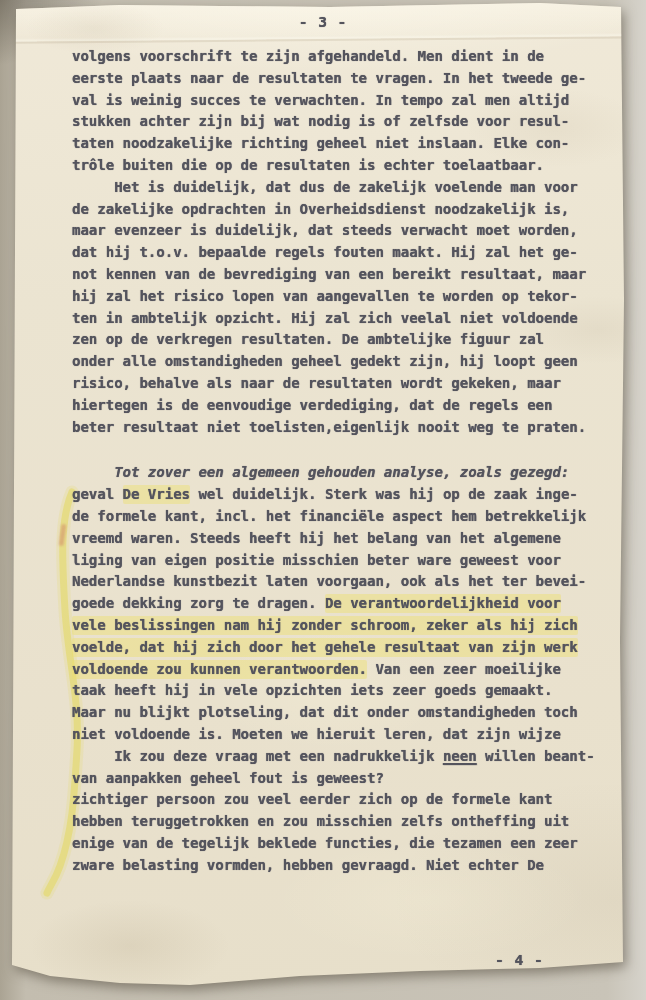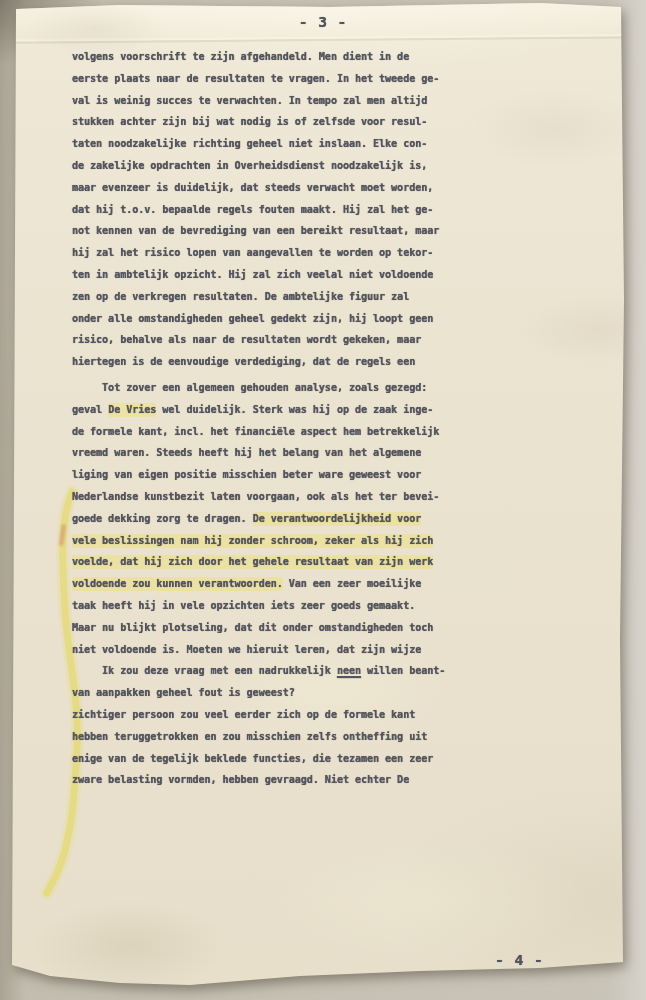--- a/index.html
+++ b/index.html
@@ -34,24 +34,24 @@
     radial-gradient(100px 46px at 130px 946px, rgba(140,120,85,.12), rgba(140,120,85,0)),
     radial-gradient(160px 60px at 430px 900px, rgba(255,250,225,.18), rgba(255,250,225,0));}
   .pageno{
     position:absolute;color:var(--ink,#54545d);font-weight:700;font-size:14.5px;
     text-shadow:0 0 .8px rgba(84,84,94,.9),.4px .4px .6px rgba(84,84,94,.45);
     letter-spacing:1px;white-space:pre;}
   .header{top:14px;left:0;width:100%;text-align:center;}
   .footer{top:952px;left:495px;}
   .lines{position:absolute;left:72px;top:46px;width:552px;}
   .line{
-    white-space:pre;line-height:21.8px;font-size:10px;font-weight:700;
+    white-space:pre;line-height:21.8px;font-size:14px;font-weight:700;
     color:var(--ink,#54545d);
     text-shadow:0 0 .8px rgba(84,84,94,.85),.4px .4px .6px rgba(84,84,94,.4);}
-  .line.gap{margin-top:4px;}
+  .line.gap{margin-top:24px;font-style:italic;}
   .hl{background:var(--hl,rgba(238,224,110,.45));border-radius:2px;
     box-shadow:0 -1px 0 var(--hl,rgba(238,224,110,.45)),0 2px 0 var(--hl,rgba(238,224,110,.45));margin-top:32px;}
   .u{text-decoration:underline;text-decoration-thickness:1.5px;text-underline-offset:2px;}
   .marker-svg{position:absolute;left:0;top:0;width:646px;height:1000px;pointer-events:none;}
   .redmark{position:absolute;left:60px;top:524px;width:5px;height:22px;
     background:rgba(195,85,85,.32);border-radius:3px;transform:rotate(8deg);filter:blur(1px);}
 </style>
 </head>
 <body>
 
@@ -69,30 +69,33 @@
     </svg>
 
     <div class="redmark"></div>
 
     <div class="lines" id="lines">
         <div class="line"><span>volgens voorschrift te zijn afgehandeld. Men dient in de</span></div>
         <div class="line"><span>eerste plaats naar de resultaten te vragen. In het tweede ge-</span></div>
         <div class="line"><span>val is weinig succes te verwachten. In tempo zal men altijd</span></div>
         <div class="line"><span>stukken achter zijn bij wat nodig is of zelfsde voor resul-</span></div>
         <div class="line"><span>taten noodzakelijke richting geheel niet inslaan. Elke con-</span></div>
+        <div class="line"><span>trôle buiten die op de resultaten is echter toelaatbaar.</span></div>
+        <div class="line"><span>     Het is duidelijk, dat dus de zakelijk voelende man voor</span></div>
         <div class="line"><span>de zakelijke opdrachten in Overheidsdienst noodzakelijk is,</span></div>
         <div class="line"><span>maar evenzeer is duidelijk, dat steeds verwacht moet worden,</span></div>
         <div class="line"><span>dat hij t.o.v. bepaalde regels fouten maakt. Hij zal het ge-</span></div>
         <div class="line"><span>not kennen van de bevrediging van een bereikt resultaat, maar</span></div>
         <div class="line"><span>hij zal het risico lopen van aangevallen te worden op tekor-</span></div>
         <div class="line"><span>ten in ambtelijk opzicht. Hij zal zich veelal niet voldoende</span></div>
         <div class="line"><span>zen op de verkregen resultaten. De ambtelijke figuur zal</span></div>
         <div class="line"><span>onder alle omstandigheden geheel gedekt zijn, hij loopt geen</span></div>
         <div class="line"><span>risico, behalve als naar de resultaten wordt gekeken, maar</span></div>
         <div class="line"><span>hiertegen is de eenvoudige verdediging, dat de regels een</span></div>
+        <div class="line"><span>beter resultaat niet toelisten,eigenlijk nooit weg te praten.</span></div>
         <div class="line gap"><span>     Tot zover een algemeen gehouden analyse, zoals gezegd:</span></div>
         <div class="line"><span>geval </span><span class="hl">De Vries</span><span> wel duidelijk. Sterk was hij op de zaak inge-</span></div>
         <div class="line"><span>de formele kant, incl. het financiële aspect hem betrekkelijk</span></div>
         <div class="line"><span>vreemd waren. Steeds heeft hij het belang van het algemene</span></div>
         <div class="line"><span>liging van eigen positie misschien beter ware geweest voor</span></div>
         <div class="line"><span>Nederlandse kunstbezit laten voorgaan, ook als het ter bevei-</span></div>
         <div class="line"><span>goede dekking zorg te dragen. </span><span class="hl">De verantwoordelijkheid voor</span></div>
         <div class="line"><span class="hl">vele beslissingen nam hij zonder schroom, zeker als hij zich</span></div>
         <div class="line"><span class="hl">voelde, dat hij zich door het gehele resultaat van zijn werk</span></div>
         <div class="line"><span class="hl">voldoende zou kunnen verantwoorden.</span><span> Van een zeer moeilijke</span></div>

